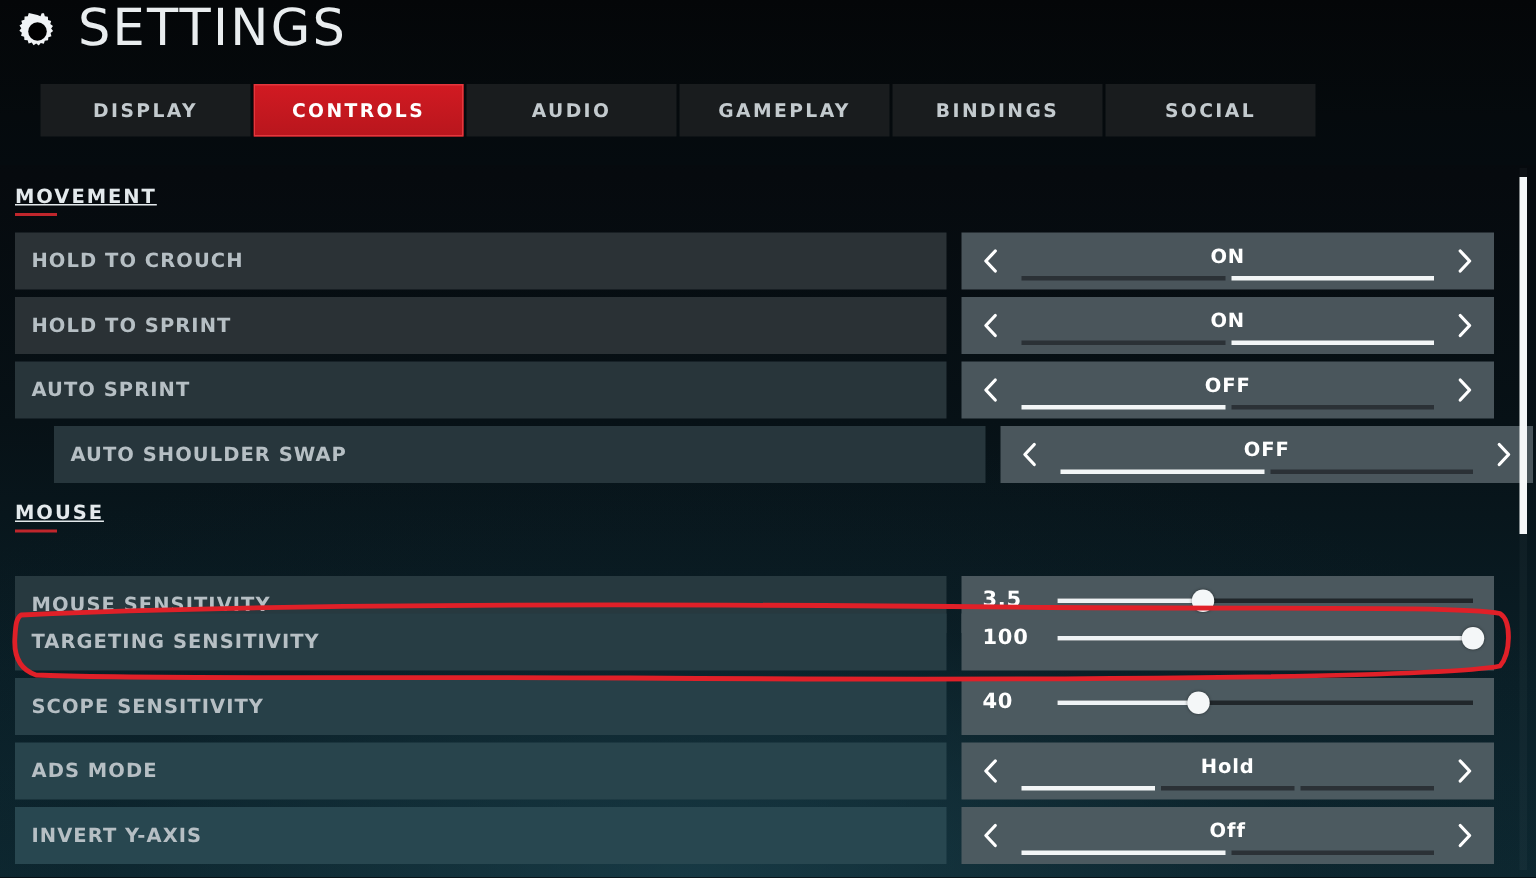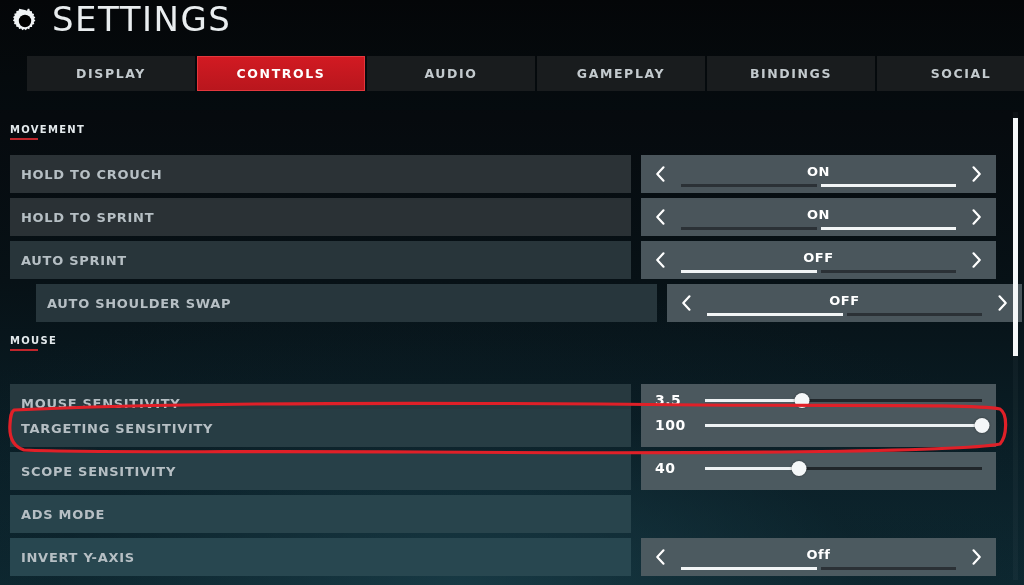--- a/index.html
+++ b/index.html
@@ -33,41 +33,42 @@
     font-size:34px; font-weight:400; letter-spacing:1.5px;
     color:#e9edef; line-height:34px;
     font-family:"DejaVu Sans", sans-serif;
   }
 
   #tabs {
     position:absolute; left:27px; top:56px;
     display:flex; gap:2px;
   }
   .tab {
-    width:168px; height:35px;
+    width:140px; height:35px;
     display:flex; align-items:center; justify-content:center;
     background:#191c1e;
     color:#c3cace;
     font-size:12.5px; font-weight:700; letter-spacing:1.6px;
     font-family:"DejaVu Sans", sans-serif;
     border:none; cursor:pointer;
   }
   .tab.active {
     background:linear-gradient(180deg,#d21a22 0%, #b8161d 100%);
     color:#ffffff;
     box-shadow:0 0 0 1px #e4373d inset;
   }
 
   
   .section-head {
     position:absolute; left:10px;
     color:#e3e9ec;
-    font-size:10px; font-weight:700; letter-spacing:1.3px;
+    font-size:13px; font-weight:700; letter-spacing:1.3px;
     font-family:"DejaVu Sans", sans-serif;
     padding-bottom:4px;
+    text-decoration:underline;
   }
   .section-head::after {
     content:""; position:absolute; left:0; bottom:-1px;
     width:28px; height:2px; background:#c0262c;
   }
 
   
   .row {
     position:absolute; left:10px; width:1000px; height:38px;
     display:flex; align-items:stretch;
@@ -319,20 +320,42 @@
             <div class="sld-track">
               <div class="sld-rail"></div>
               <div class="sld-fill" style="width: 34%;"></div>
               <div class="sld-knob" style="left: 34%;"></div>
             </div>
           </div>
         </div>
       </div>
       <div class="row tint7" style="top: 495px;">
         <div class="row-label">ADS MODE</div>
+        <div class="row-ctrl">
+          <div class="sel">
+            <div class="chev">
+              <svg viewBox="0 0 24 24" width="20" height="20">
+                <path d="M15 4 L7.5 12 L15 20" fill="none" stroke="#ffffff" stroke-width="2.6" stroke-linecap="round" stroke-linejoin="round"></path>
+              </svg>
+            </div>
+            <div class="sel-mid">
+              <div class="sel-value">Hold</div>
+              <div class="seg-track">
+                <div class="seg on"></div>
+                <div class="seg"></div>
+                <div class="seg"></div>
+              </div>
+            </div>
+            <div class="chev">
+              <svg viewBox="0 0 24 24" width="20" height="20">
+                <path d="M9 4 L16.5 12 L9 20" fill="none" stroke="#ffffff" stroke-width="2.6" stroke-linecap="round" stroke-linejoin="round"></path>
+              </svg>
+            </div>
+          </div>
+        </div>
       </div>
       <div class="row tint8" style="top: 538px;">
         <div class="row-label">INVERT Y-AXIS</div>
         <div class="row-ctrl">
           <div class="sel">
             <div class="chev">
               <svg viewBox="0 0 24 24" width="20" height="20">
                 <path d="M15 4 L7.5 12 L15 20" fill="none" stroke="#ffffff" stroke-width="2.6" stroke-linecap="round" stroke-linejoin="round"></path>
               </svg>
             </div>

